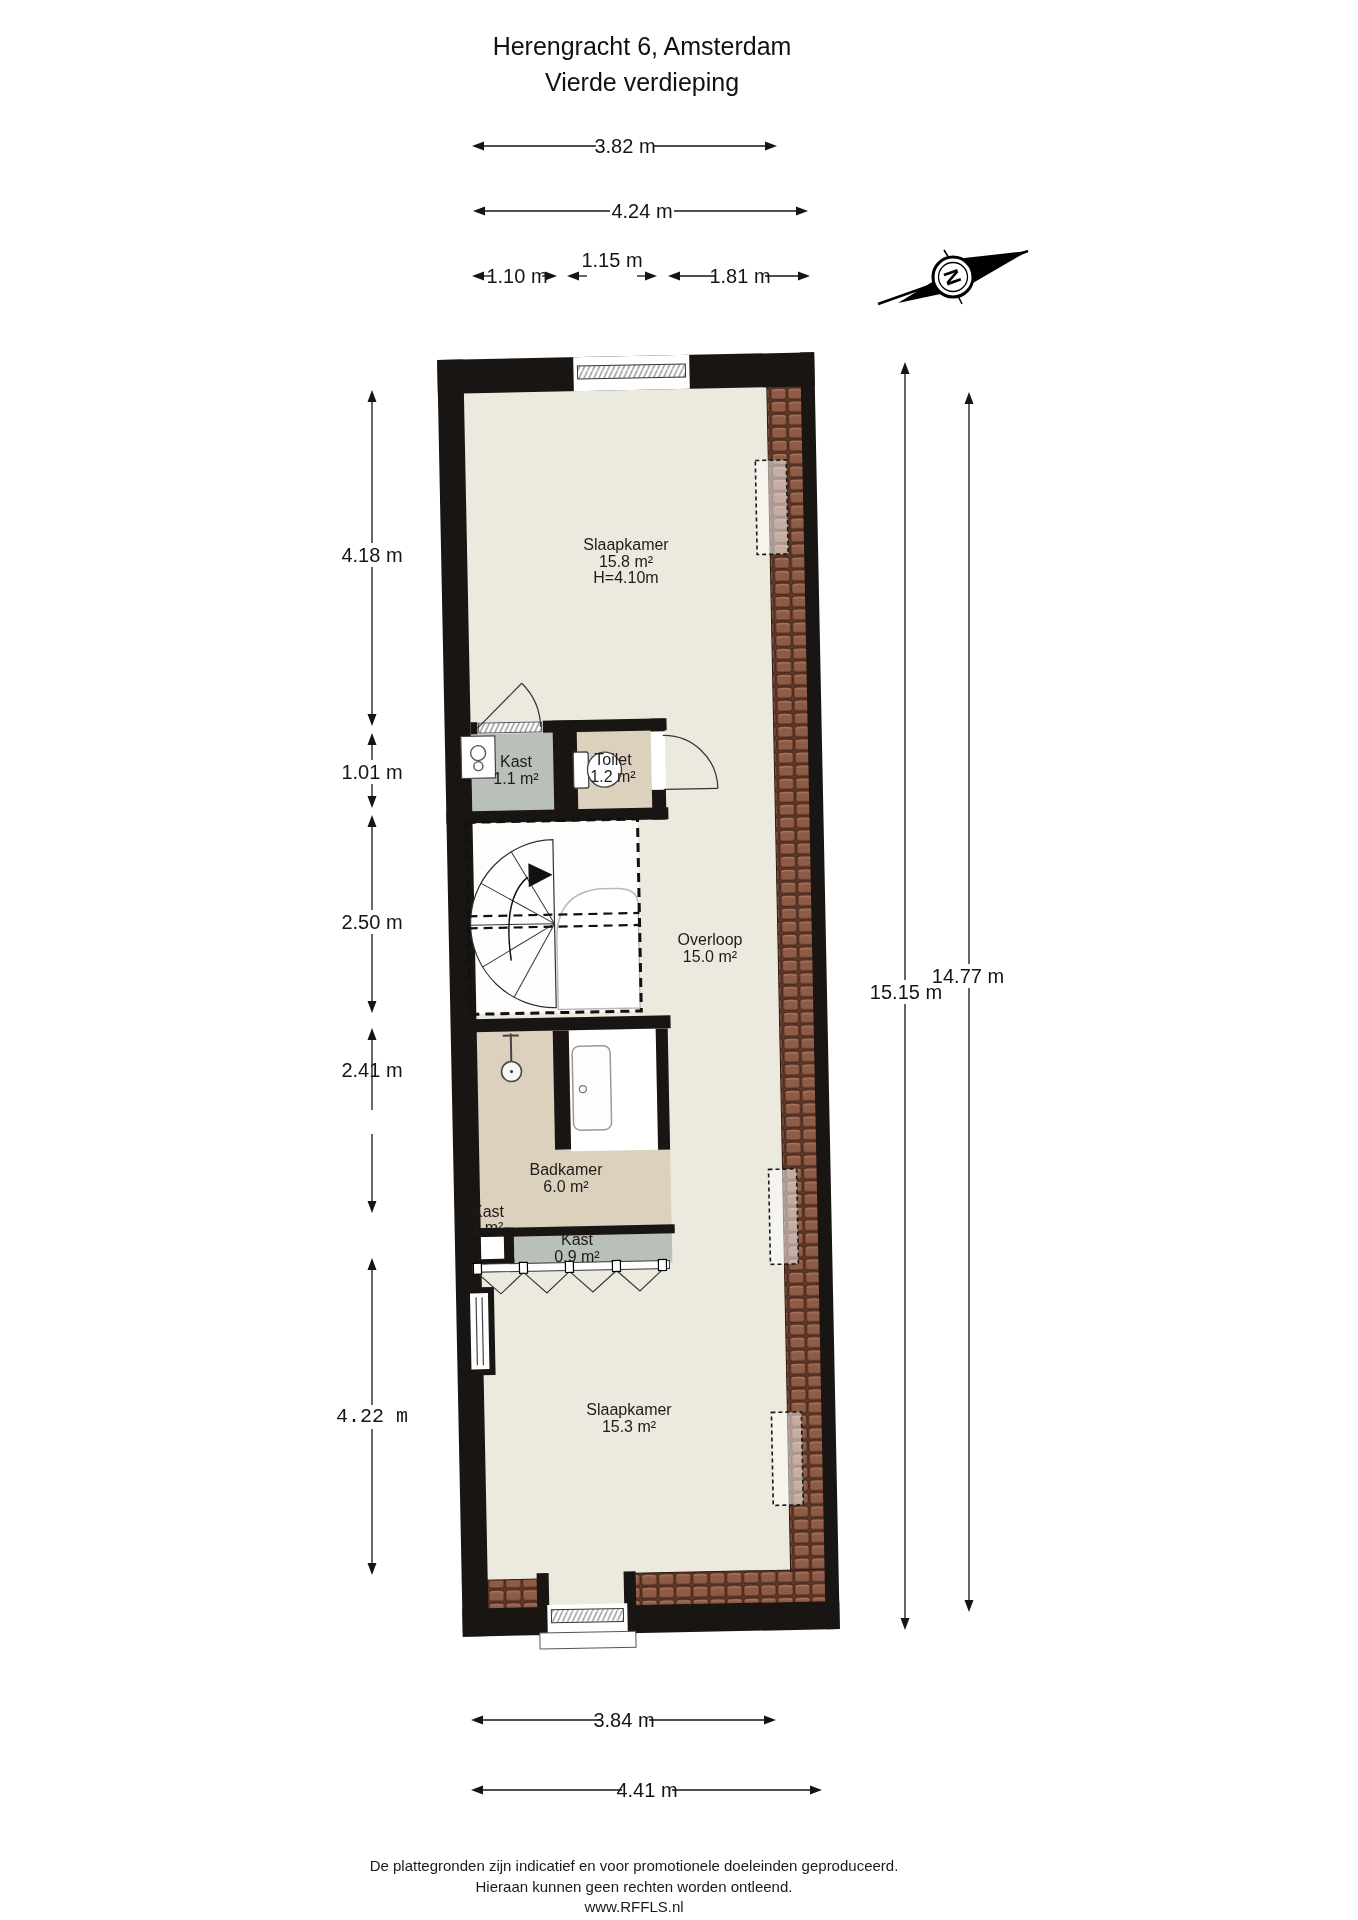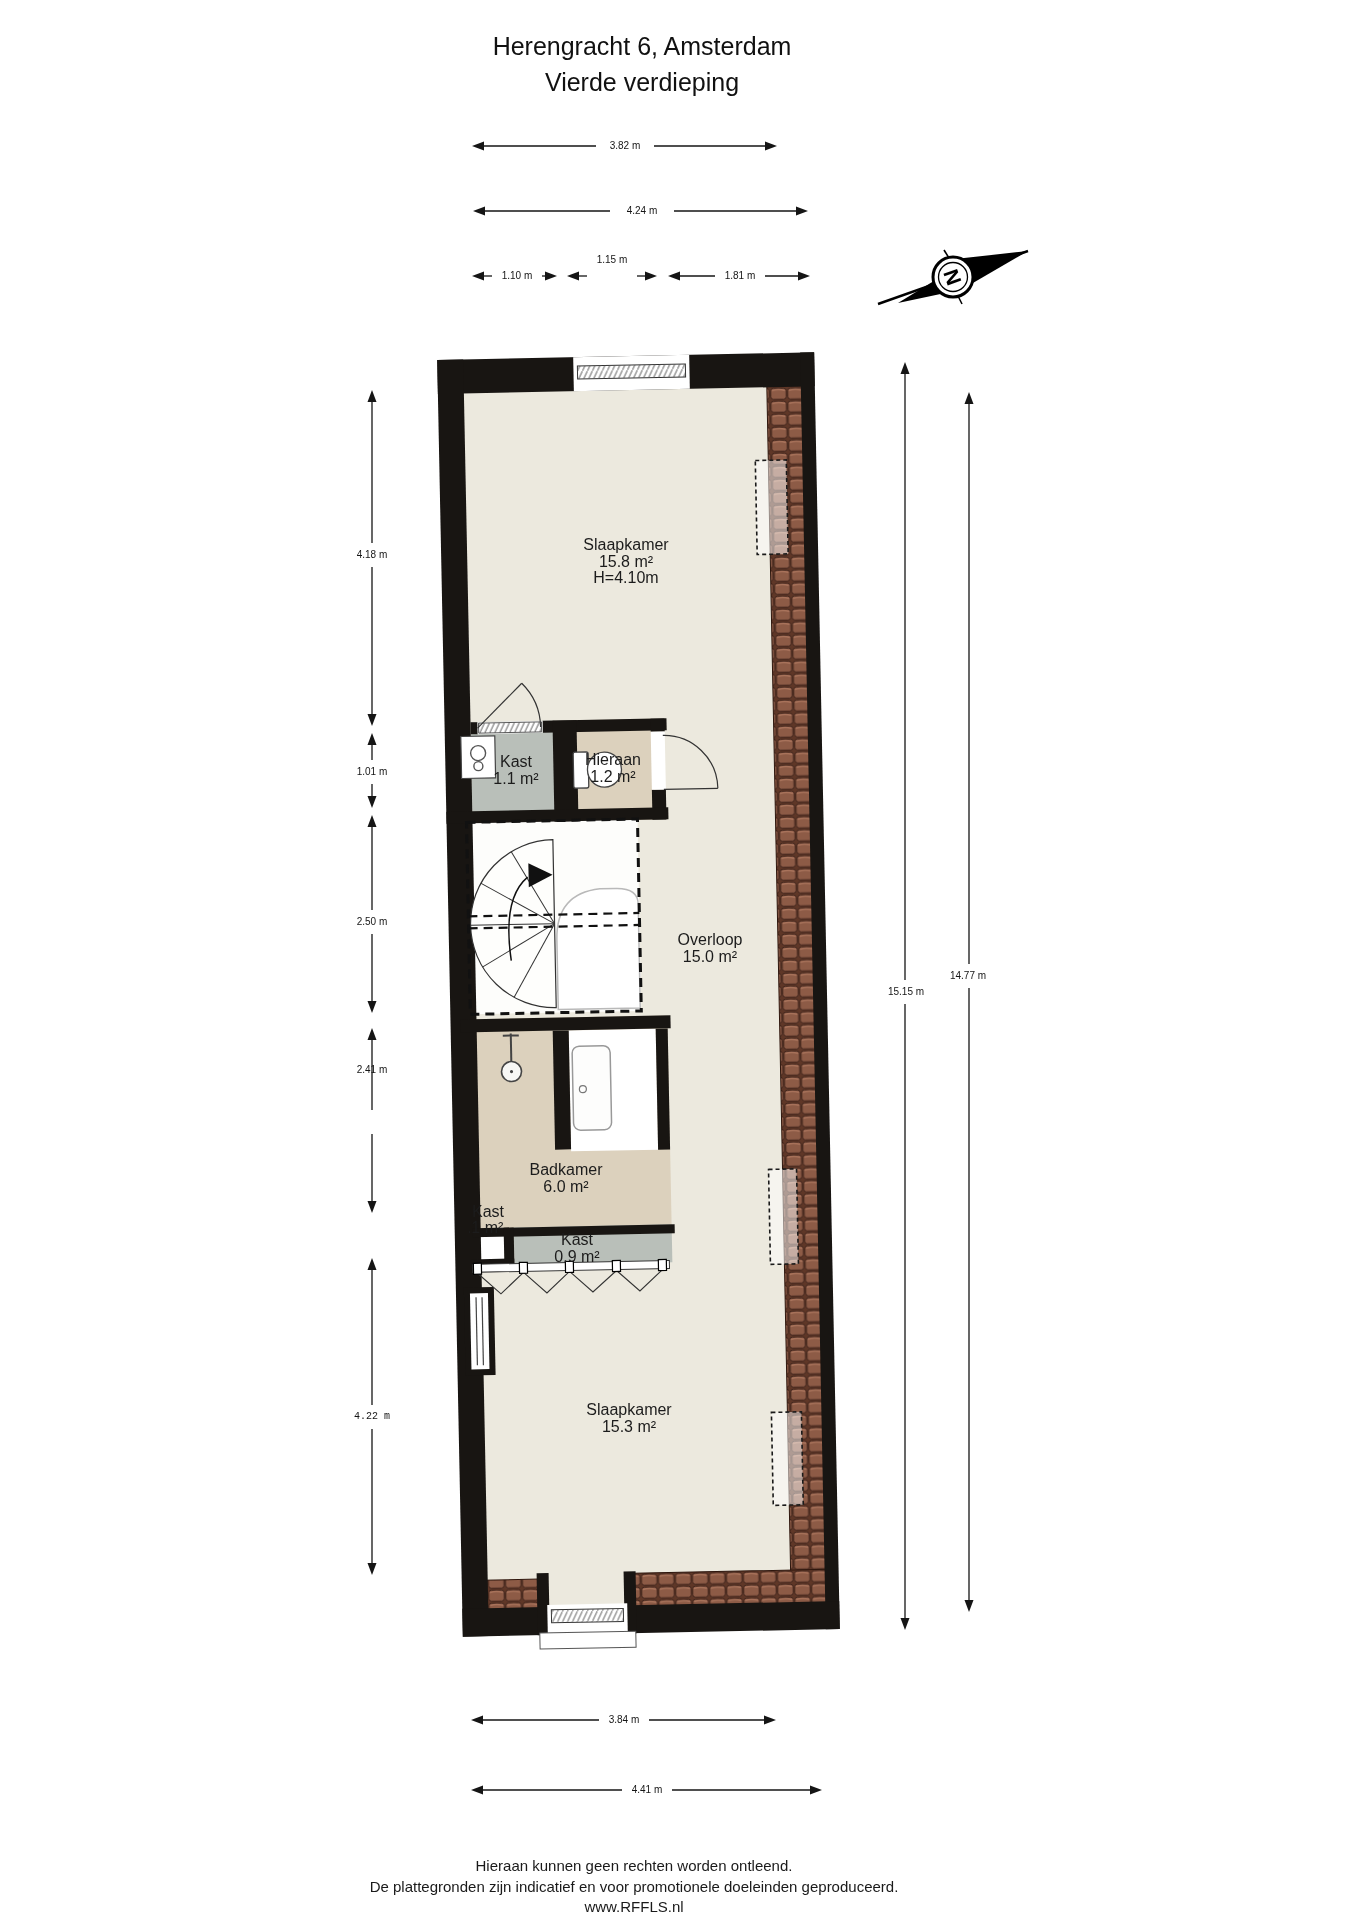--- a/index.html
+++ b/index.html
@@ -7,21 +7,21 @@
     position:relative;width:1358px;height:1920px;background:#ffffff;overflow:hidden;
     font-family:"Liberation Sans","DejaVu Sans",sans-serif;color:#111;
   }
   #plan-svg{position:absolute;left:0;top:0;}
   .title{
     position:absolute;left:642px;top:28px;transform:translateX(-50%);
     text-align:center;font-size:25px;font-weight:normal;line-height:36px;white-space:nowrap;
   }
   .dim{
     position:absolute;transform:translate(-50%,-50%);
-    font-size:10px;line-height:14px;white-space:nowrap;color:#151515;
+    font-size:20px;line-height:14px;white-space:nowrap;color:#151515;
   }
   .rlabel{
     position:absolute;transform:translate(-50%,-50%);
     font-size:16px;line-height:16.5px;text-align:center;white-space:nowrap;color:#1c1c1c;
   }
   .clipbox{position:absolute;overflow:hidden;height:17px;}
   .clipbox .inner{font-size:16px;line-height:16.5px;white-space:nowrap;color:#1c1c1c;}
   .footer{
     position:absolute;left:634px;top:1856px;transform:translateX(-50%);
     text-align:center;font-size:15px;line-height:20.5px;white-space:nowrap;color:#1a1a1a;
@@ -281,21 +281,21 @@
   <div class="rlabel" style="left:626px;top:562px;">
     <div>Slaapkamer</div>
     <div>15.8 m²</div>
     <div>H=4.10m</div>
   </div>
   <div class="rlabel" style="left:516px;top:770px;">
     <div>Kast</div>
     <div>1.1 m²</div>
   </div>
   <div class="rlabel" style="left:613px;top:768px;">
-    <div>Hieraan</div>
+    <div>Toilet</div>
     <div>1.2 m²</div>
   </div>
   <div class="rlabel" style="left:710px;top:910px;margin-top:38px;">
     <div>Overloop</div>
     <div>15.0 m²</div>
   </div>
   <div class="rlabel" style="left:566px;top:1178px;">
     <div>Badkamer</div>
     <div>6.0 m²</div>
   </div>
@@ -308,18 +308,18 @@
   <div class="rlabel" style="left:577px;top:1248px;">
     <div>Kast</div>
     <div>0.9 m²</div>
   </div>
   <div class="rlabel" style="left:629px;top:1418px;">
     <div>Slaapkamer</div>
     <div>15.3 m²</div>
   </div>
 
   <div class="footer">
+    <div>De plattegronden zijn indicatief en voor promotionele doeleinden geproduceerd.</div>
     <div>Hieraan kunnen geen rechten worden ontleend.</div>
-    <div>De plattegronden zijn indicatief en voor promotionele doeleinden geproduceerd.</div>
     <div>www.RFFLS.nl</div>
   </div>
 
 </div>
 
 </body></html>

